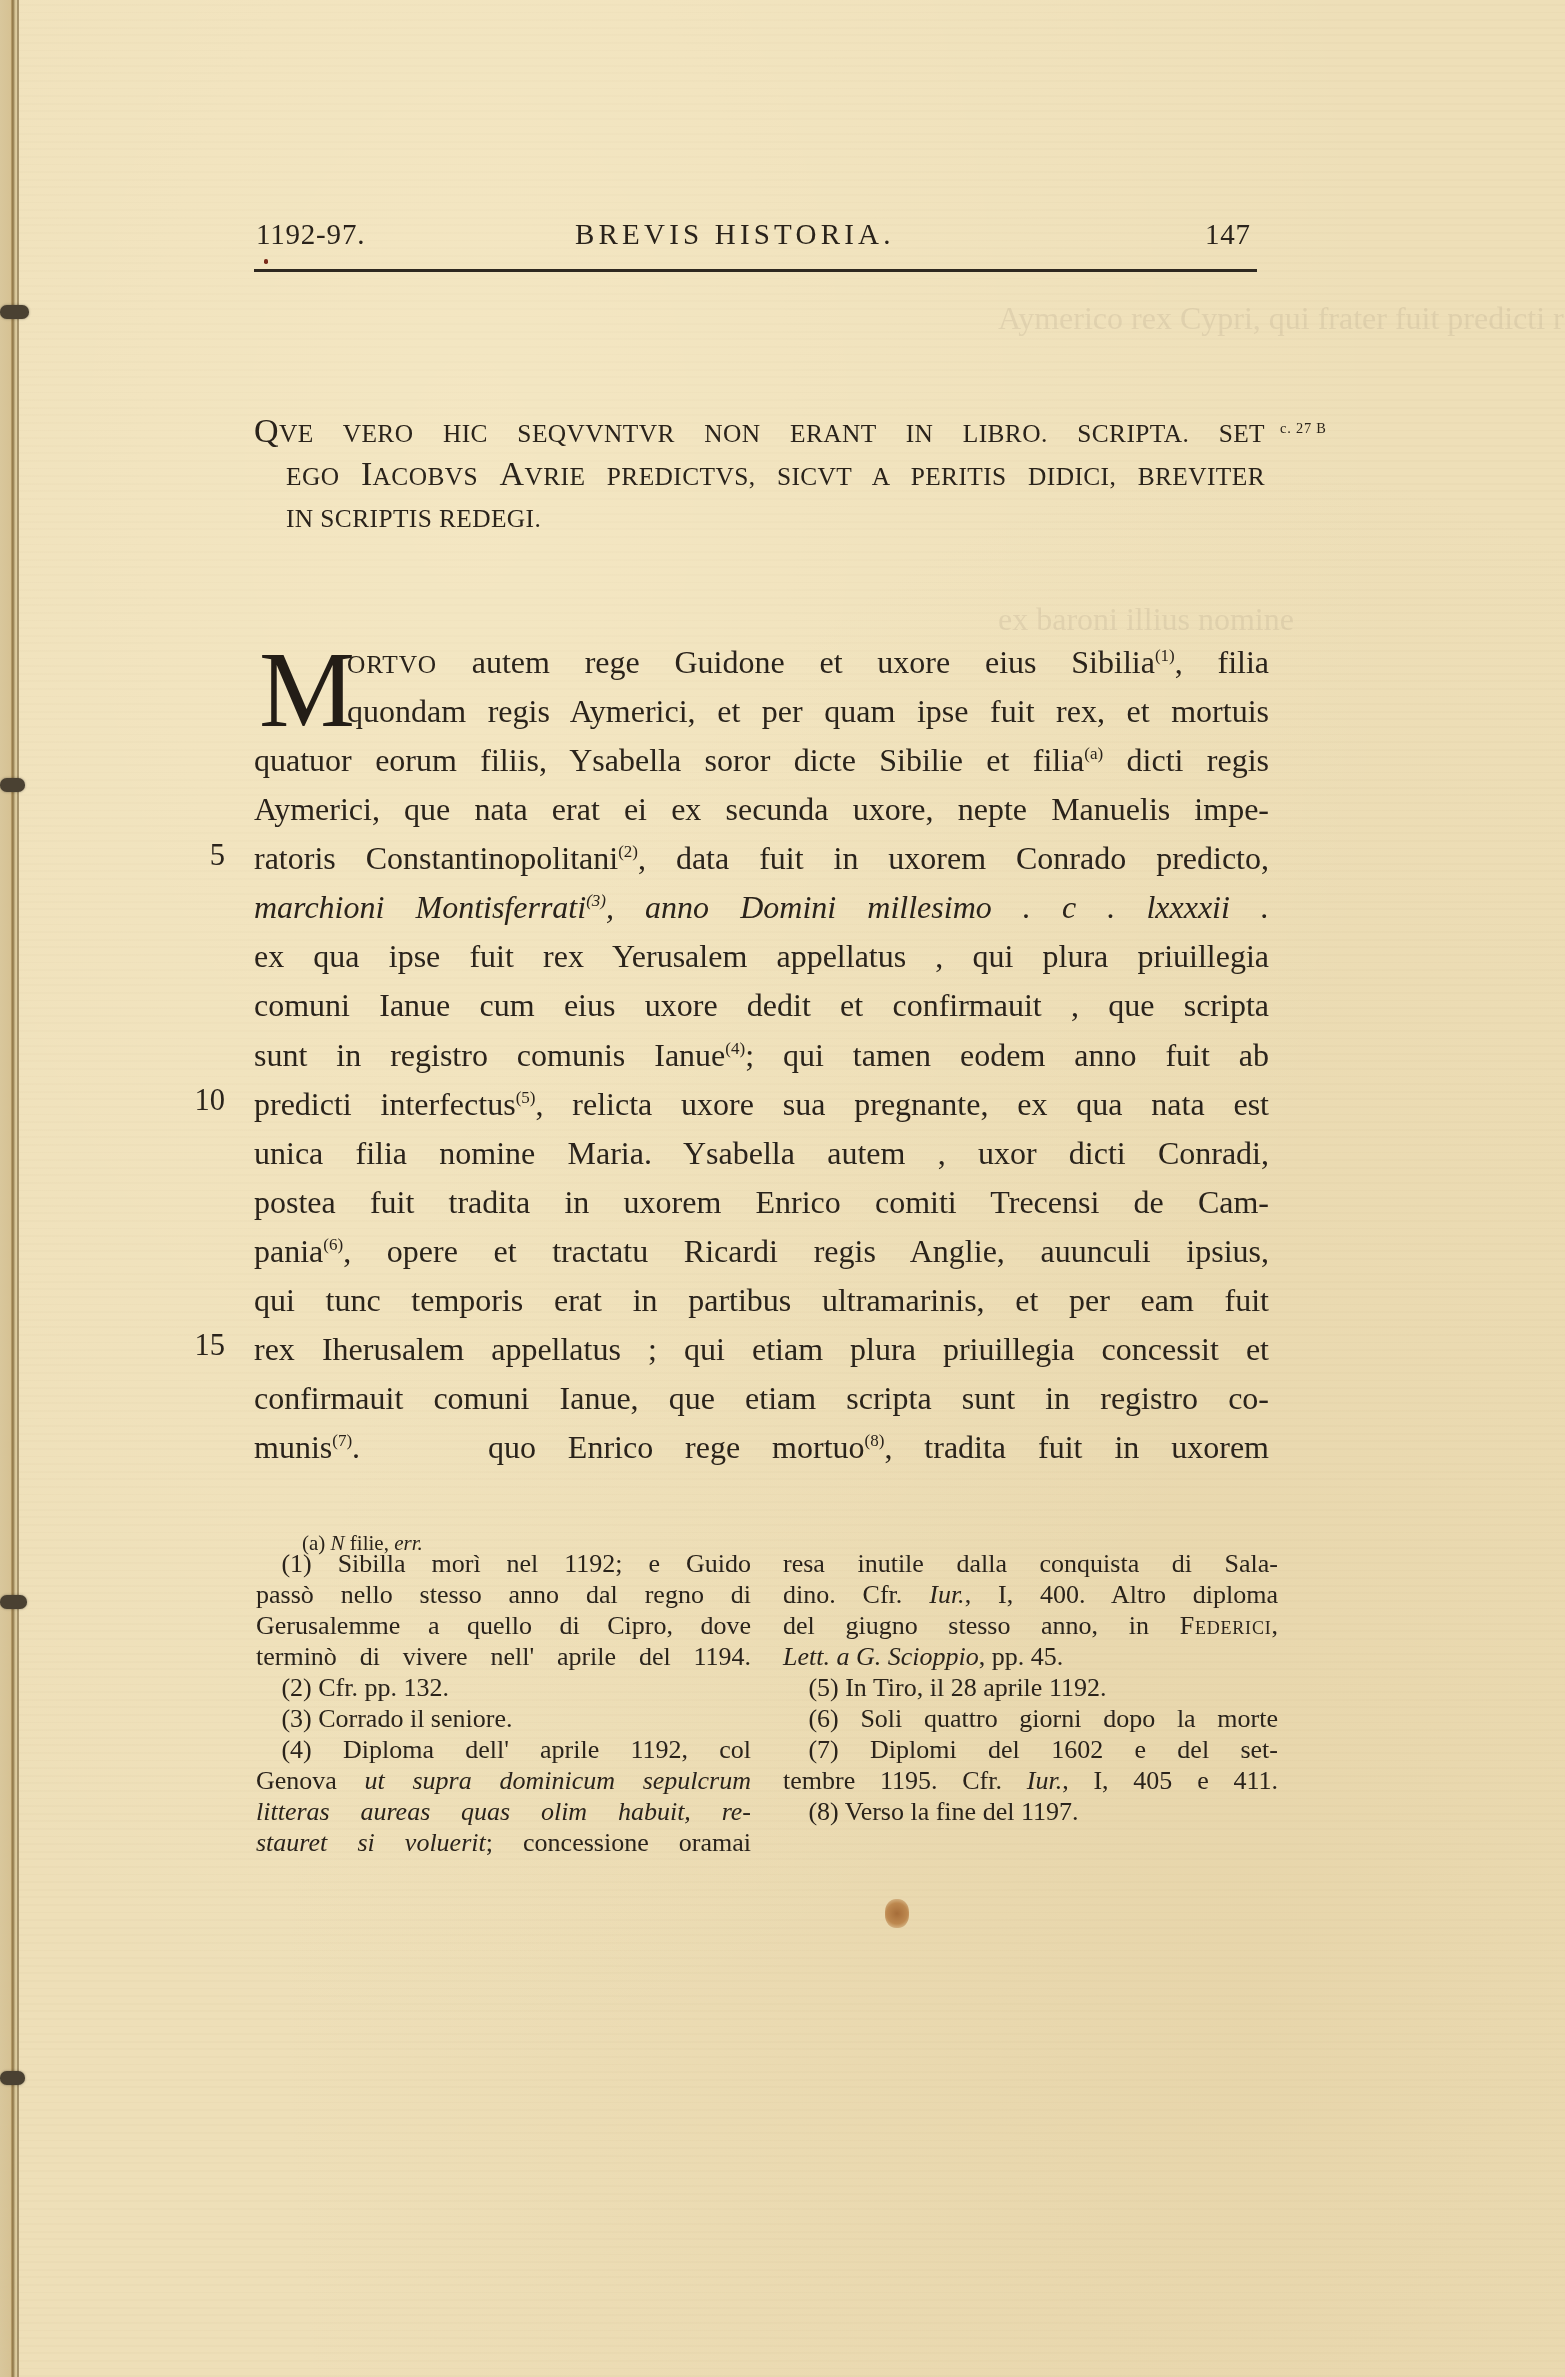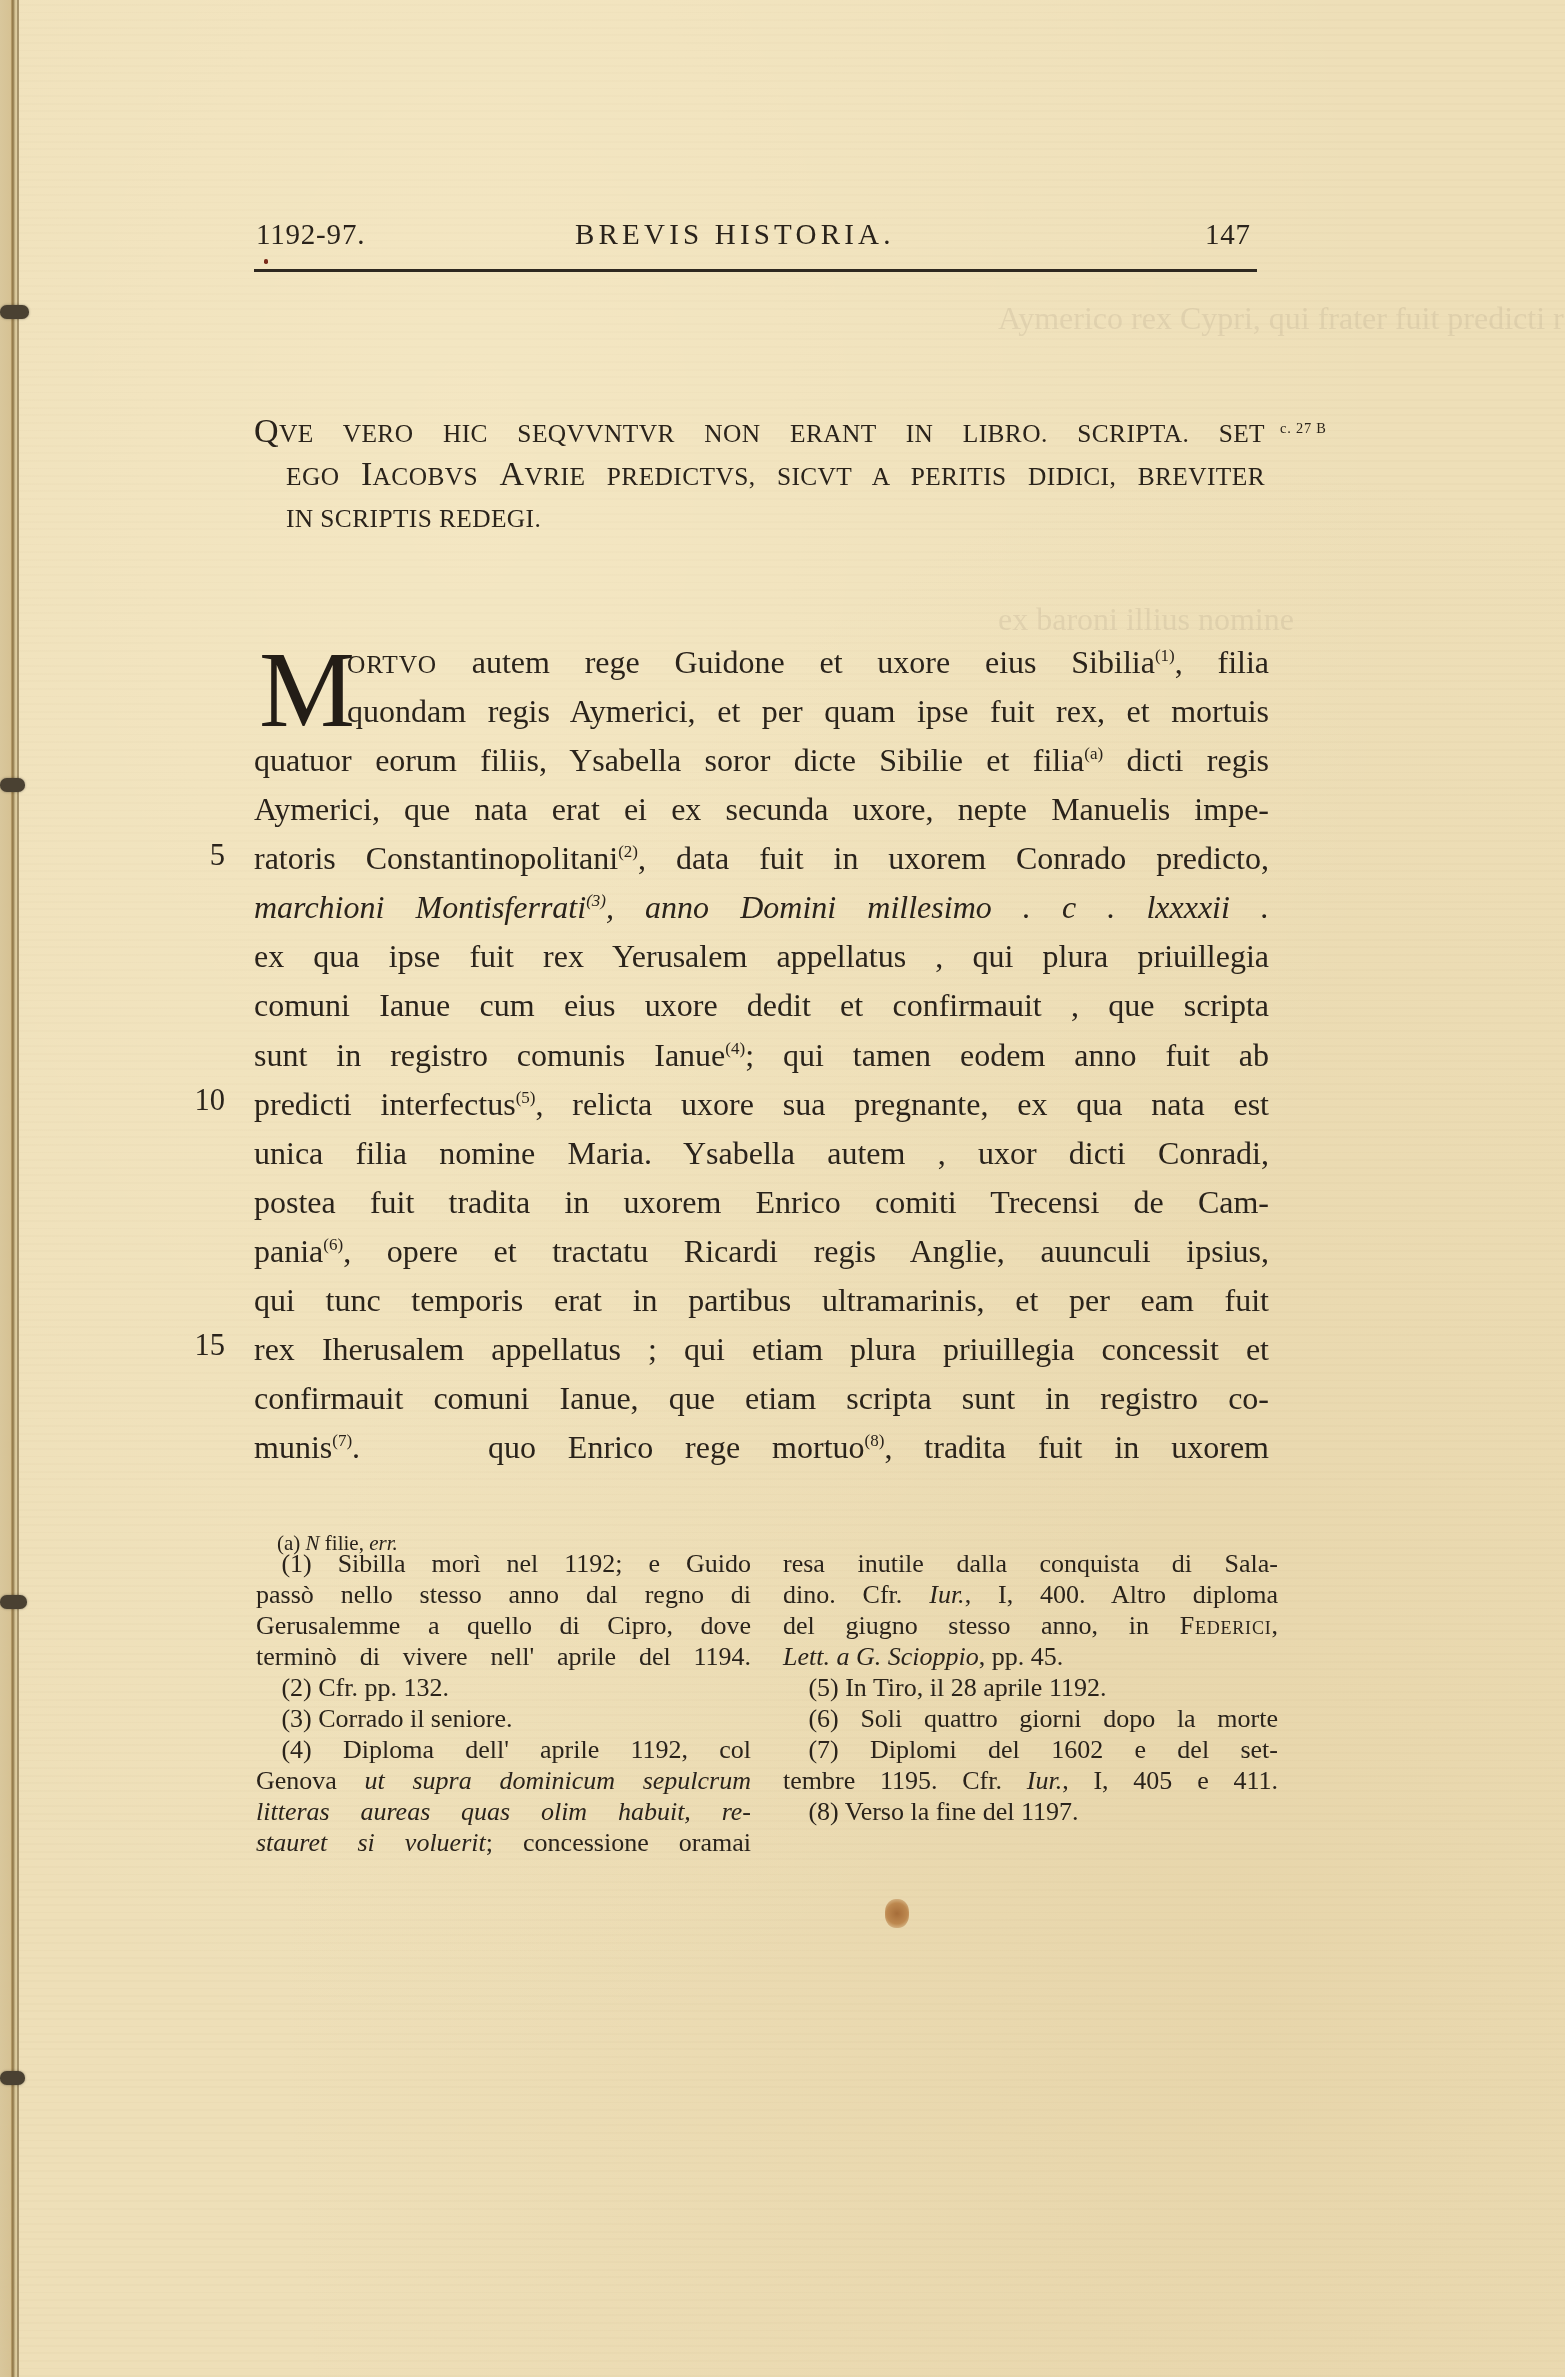--- a/index.html
+++ b/index.html
@@ -94,21 +94,21 @@
 <div class="body-line" style="top:1227px;"><span>pania</span><sup>(6)</sup><span>, opere et tractatu Ricardi regis Anglie, auunculi ipsius,</span></div>
 <div class="body-line" style="top:1276px;"><span>qui tunc temporis erat in partibus ultramarinis, et per eam fuit</span></div>
 <div class="body-line" style="top:1325px;"><span>rex Iherusalem appellatus ; qui etiam plura priuillegia concessit et</span></div>
 <div class="body-line" style="top:1374px;"><span>confirmauit comuni Ianue, que etiam scripta sunt in registro co-</span></div>
 <div class="body-line" style="top:1423px;"><span>munis</span><sup>(7)</sup><span style="white-space:pre;">.    quo Enrico rege mortuo</span><sup>(8)</sup><span>, tradita fuit in uxorem</span></div>
 
 <div class="linenum" style="top:838px;">5</div>
 <div class="linenum" style="top:1083px;">10</div>
 <div class="linenum" style="top:1328px;">15</div>
 
-<div class="abs note-a" style="left:277px;top:1531px;"><span>(a)</span> <i>N</i><span> filie, </span><i>err.</i></div>
+<div class="abs note-a" style="left:302px;top:1531px;"><span>(a)</span> <i>N</i><span> filie, </span><i>err.</i></div>
 
 <div class="notes-col" style="left:256px;width:495px;">
   <span class="ln ind">(1) Sibilla morì nel 1192; e Guido</span>
   <span class="ln">passò nello stesso anno dal regno di</span>
   <span class="ln">Gerusalemme a quello di Cipro, dove</span>
   <span class="ln">terminò di vivere nell' aprile del 1194.</span>
   <span class="ln ind nojust">(2) Cfr. pp. 132.</span>
   <span class="ln ind nojust">(3) Corrado il seniore.</span>
   <span class="ln ind">(4) Diploma dell' aprile 1192, col</span>
   <span class="ln"><span>Genova </span><i>ut supra dominicum sepulcrum</i></span>

